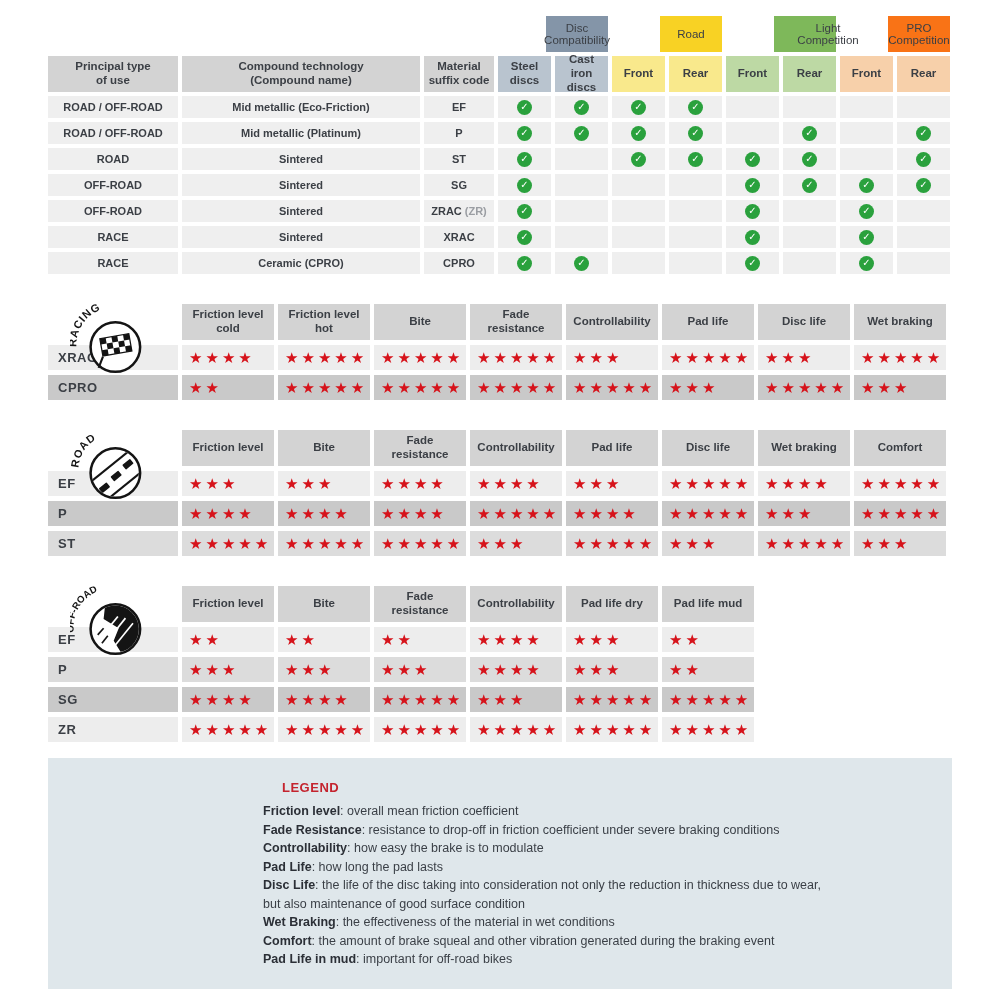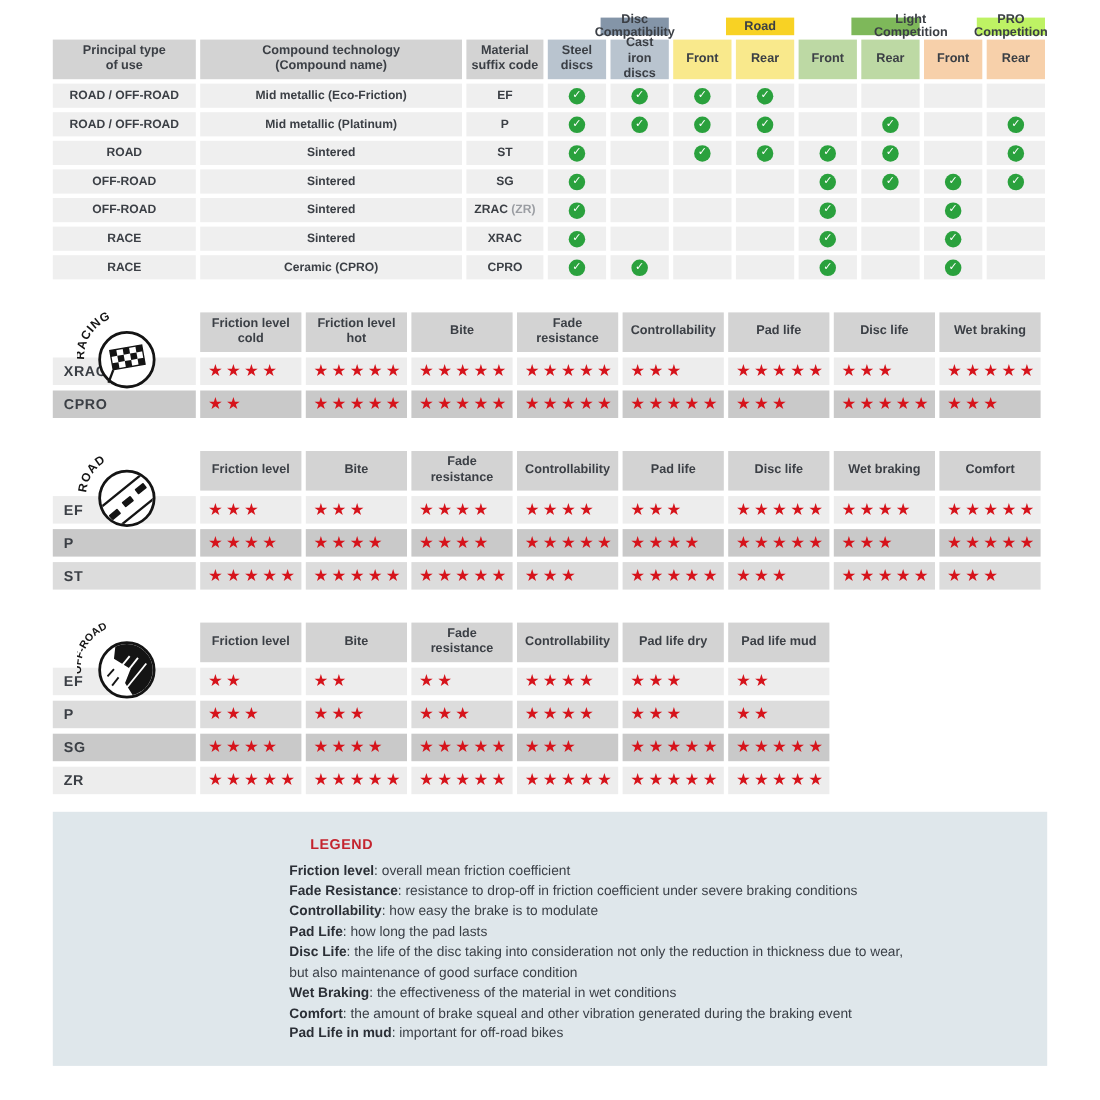--- a/index.html
+++ b/index.html
@@ -24,21 +24,21 @@
 
   
   .compat-grid{
     display:grid;
     grid-template-columns:130px 238px 70px repeat(8,53px);
     column-gap:4px; row-gap:4px;
     width:902px;
   }
   .cell{ display:flex; align-items:center; justify-content:center; text-align:center; }
   .spacer{ background:transparent; }
-  .group-h{ height:16px; font-weight:bold; font-size:11.5px;margin-left:48px; }
+  .group-h{ height:36px; font-weight:normal; font-size:11.5px;margin-left:48px; }
   .main-h{ background:var(--hdr-gray); height:36px; font-weight:bold; font-size:11.5px; line-height:1.2; white-space:pre-line; }
   .sub-h{ height:36px; font-weight:bold; font-size:11.5px; line-height:1.2; padding:0 3px; }
   .body-cell{ background:var(--cell-light); height:22px; font-weight:bold; font-size:11px; }
   .code-note{ color:#9a9da2; font-weight:bold; margin-left:3px; }
   .chk{
     width:15px; height:15px; border-radius:50%;
     background:var(--green); color:#fff;
     font-size:10px; font-weight:bold;
     display:flex; align-items:center; justify-content:center;
     line-height:1;
@@ -76,21 +76,21 @@
 </style>
 </head>
 <body>
 
 <div class="page">
   <div class="compat-grid">
       <div class="cell spacer" style="grid-column: span 3;"></div>
       <div class="cell group-h" style="background: rgb(132, 149, 168); grid-column: span 2;">Disc Compatibility</div>
       <div class="cell group-h" style="background: rgb(248, 210, 36); grid-column: span 2;">Road</div>
       <div class="cell group-h" style="background: rgb(126, 184, 90); grid-column: span 2; padding-left: 46px;">Light Competition</div>
-      <div class="cell group-h" style="background: #bef264; grid-column: span 2;">PRO Competition</div>
+      <div class="cell group-h" style="background: #f97316; grid-column: span 2;">PRO Competition</div>
       <div class="cell main-h">Principal type
 of use</div>
       <div class="cell main-h">Compound technology
 (Compound name)</div>
       <div class="cell main-h">Material
 suffix code</div>
       <div class="cell sub-h" style="background: rgb(185, 196, 207);">Steel discs</div>
       <div class="cell sub-h" style="background: rgb(185, 196, 207);">Cast iron discs</div>
       <div class="cell sub-h" style="background: rgb(249, 233, 140);">Front</div>
       <div class="cell sub-h" style="background: rgb(249, 233, 140);">Rear</div>

